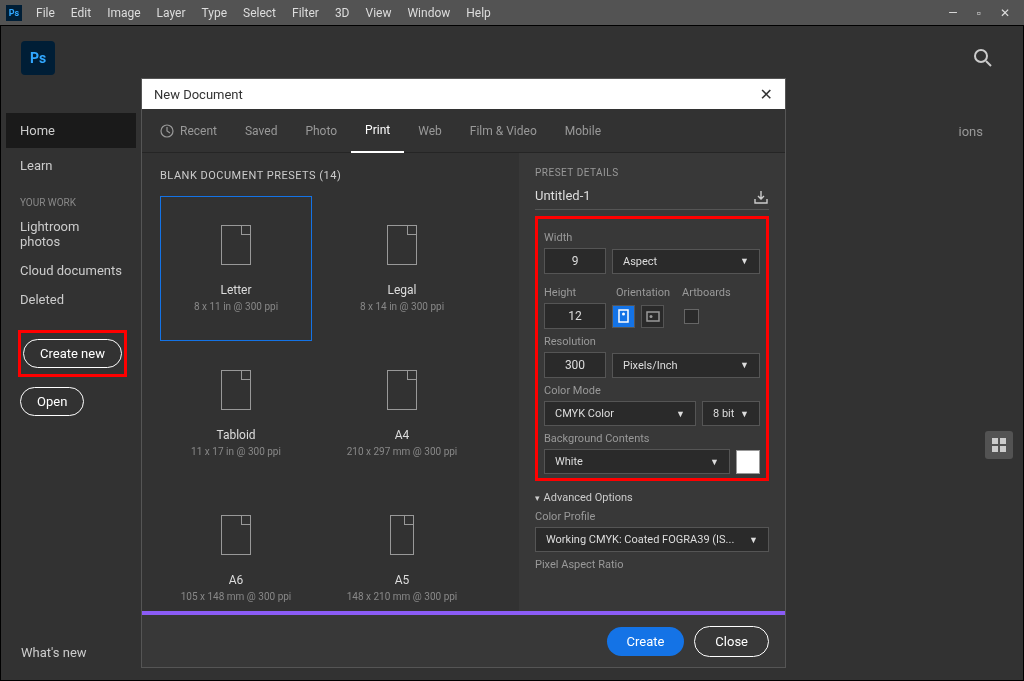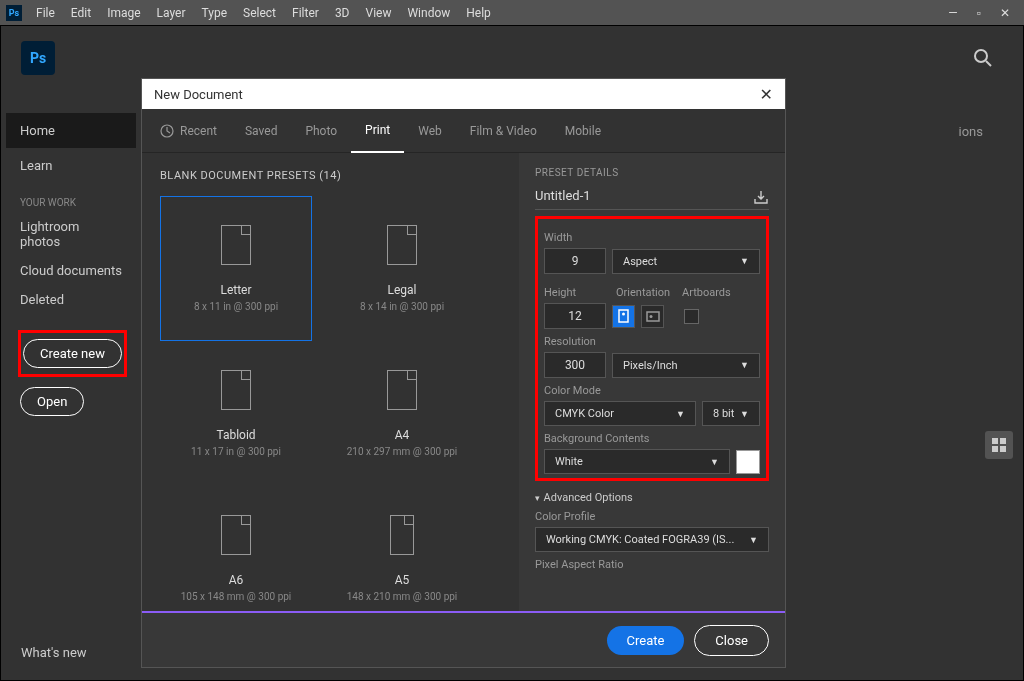--- a/index.html
+++ b/index.html
@@ -46,21 +46,21 @@
 .fld-lbl{font-size:11px;color:#999;margin:6px 0 4px}
 .row{display:flex;gap:6px;align-items:center}
 .num-in{width:62px;background:#2a2a2a;border:1px solid #555;color:#ddd;padding:5px 8px;font-size:12px;text-align:center}
 .sel{flex:1;background:#2a2a2a;border:1px solid #555;color:#ddd;padding:5px 10px;font-size:11px;display:flex;justify-content:space-between;align-items:center;cursor:pointer}
 .sel.sm{flex:0 0 58px}
 .orient-btn{width:23px;height:23px;border:1px solid #555;background:#2a2a2a;display:flex;align-items:center;justify-content:center;cursor:pointer}
 .orient-btn.active{background:#1473e6}
 .cb{width:15px;height:15px;border:1px solid #666;background:#2a2a2a}
 .adv{font-size:11px;color:#ccc;margin:10px 0 4px;display:flex;align-items:center;gap:4px}
 .swatch{width:24px;height:24px;background:#fff;border:1px solid #999}
-.dlg-footer{height:56px;background:#383838;padding:0 16px;display:flex;align-items:center;justify-content:flex-end;gap:10px;border-top:2px solid #8b5cf6}
+.dlg-footer{height:56px;background:#383838;padding:0 16px;display:flex;align-items:center;justify-content:flex-end;gap:10px;border-top:4px solid #8b5cf6}
 .btn{padding:7px 20px;border-radius:16px;font-size:13px;cursor:pointer;border:none}
 .btn.primary{background:#1473e6;color:#fff}
 .btn.sec{background:transparent;border:1.5px solid #fff;color:#fff}
 .chev{font-size:9px}
 .panel-icons{position:absolute;top:405px;right:10px;width:28px;height:28px;background:#535353;border-radius:3px;display:flex;align-items:center;justify-content:center;color:#ccc}
 .bg-txt{position:absolute;top:98px;right:40px;font-size:13px;color:#999}
 svg{display:block}
 </style>
 </head>
 <body>

